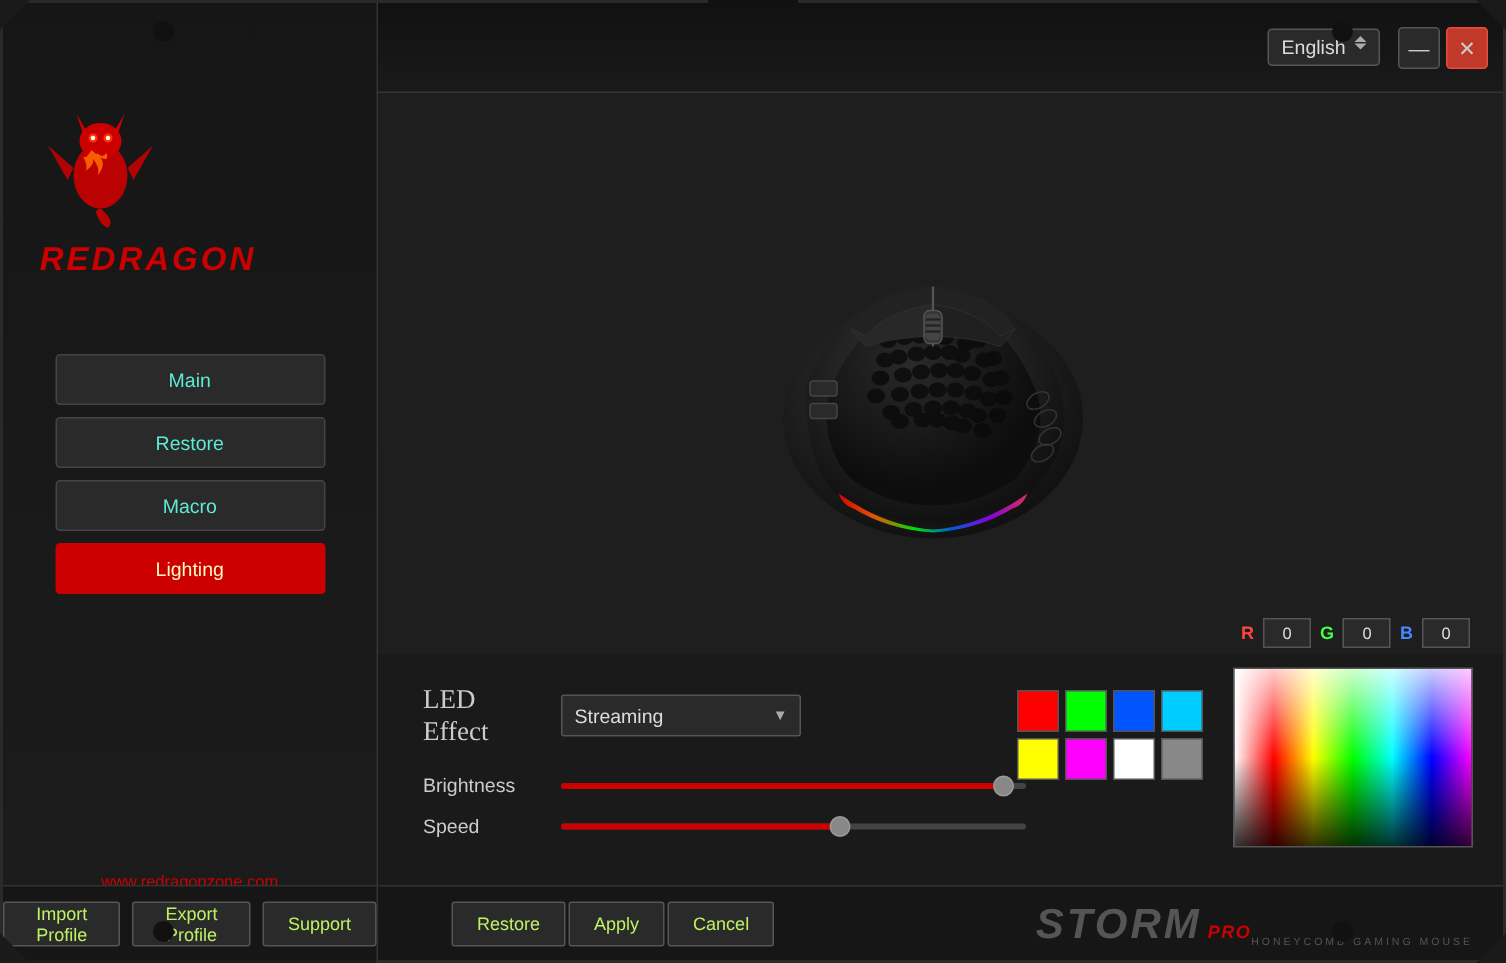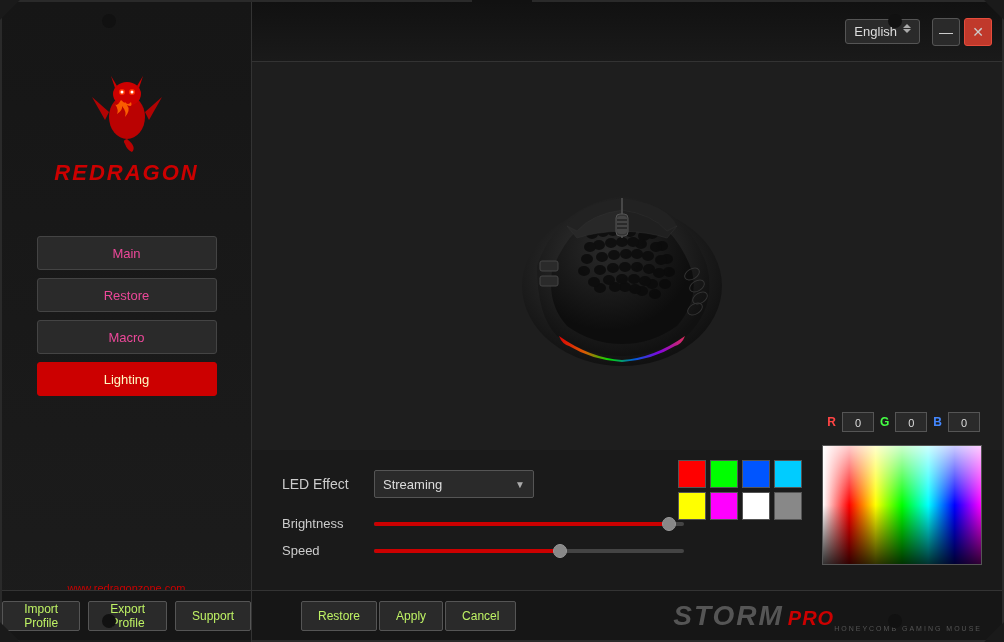--- a/index.html
+++ b/index.html
@@ -110,21 +110,21 @@
       display: flex;
       flex-direction: column;
       align-items: center;
       padding-top: 70px;
     }
 
     .logo-area {
       width: 200px;
       display: flex;
       flex-direction: column;
-      align-items: center;
+      align-items: flex-start;
       margin-bottom: 30px;
     }
 
     
     .dragon-logo {
       width: 80px;
       height: 80px;
       margin-bottom: 8px;
     }
 
@@ -143,21 +143,21 @@
       gap: 8px;
       margin-top: 20px;
     }
 
     .nav-btn {
       width: 100%;
       height: 34px;
       background: #2a2a2a;
       border: 1px solid #444;
       border-radius: 3px;
-      color: #ec4899;
+      color: #5eead4;
       font-size: 13px;
       cursor: pointer;
       text-align: center;
       line-height: 34px;
     }
     .nav-btn.active {
       background: #cc0000;
       border-color: #cc0000;
       color: #fef9c3;
     }
@@ -198,22 +198,23 @@
 
     .led-effect-row {
       display: flex;
       align-items: center;
       margin-bottom: 18px;
       gap: 12px;
     }
 
     .led-label {
       color: #ccc;
-      font-size: 14px;
+      font-size: 18px;
       width: 80px;
+      font-family: Liberation Serif, serif;
     }
 
     .led-dropdown {
       width: 160px;
       height: 28px;
       background: #2a2a2a;
       border: 1px solid #555;
       color: #ddd;
       font-size: 13px;
       padding: 0 8px;
@@ -629,19 +630,19 @@
   <div class="bottom-bar">
     <div class="bottom-center">
       <button class="bottom-btn">Restore</button>
       <button class="bottom-btn apply-btn">Apply</button>
       <button class="bottom-btn">Cancel</button>
     </div>
 
     <div class="storm-logo">
       <div style="display:flex; align-items:baseline; gap:4px;">
         <span style="font-size:28px; font-weight:900; color:#555; letter-spacing:2px; font-style:italic; font-family:Arial;">STORM</span>
-        <span style="font-size:20px; font-weight:900; color:#cc0000; letter-spacing:1px; font-style:italic; font-family:Arial;">PRO</span>
+        <span style="font-size:12px; font-weight:900; color:#cc0000; letter-spacing:1px; font-style:italic; font-family:Arial;">PRO</span>
       </div>
       <span style="font-size:7px; color:#555; letter-spacing:2px;">HONEYCOMB GAMING MOUSE</span>
     </div>
   </div>
 
 </div>
 
 </body></html>

